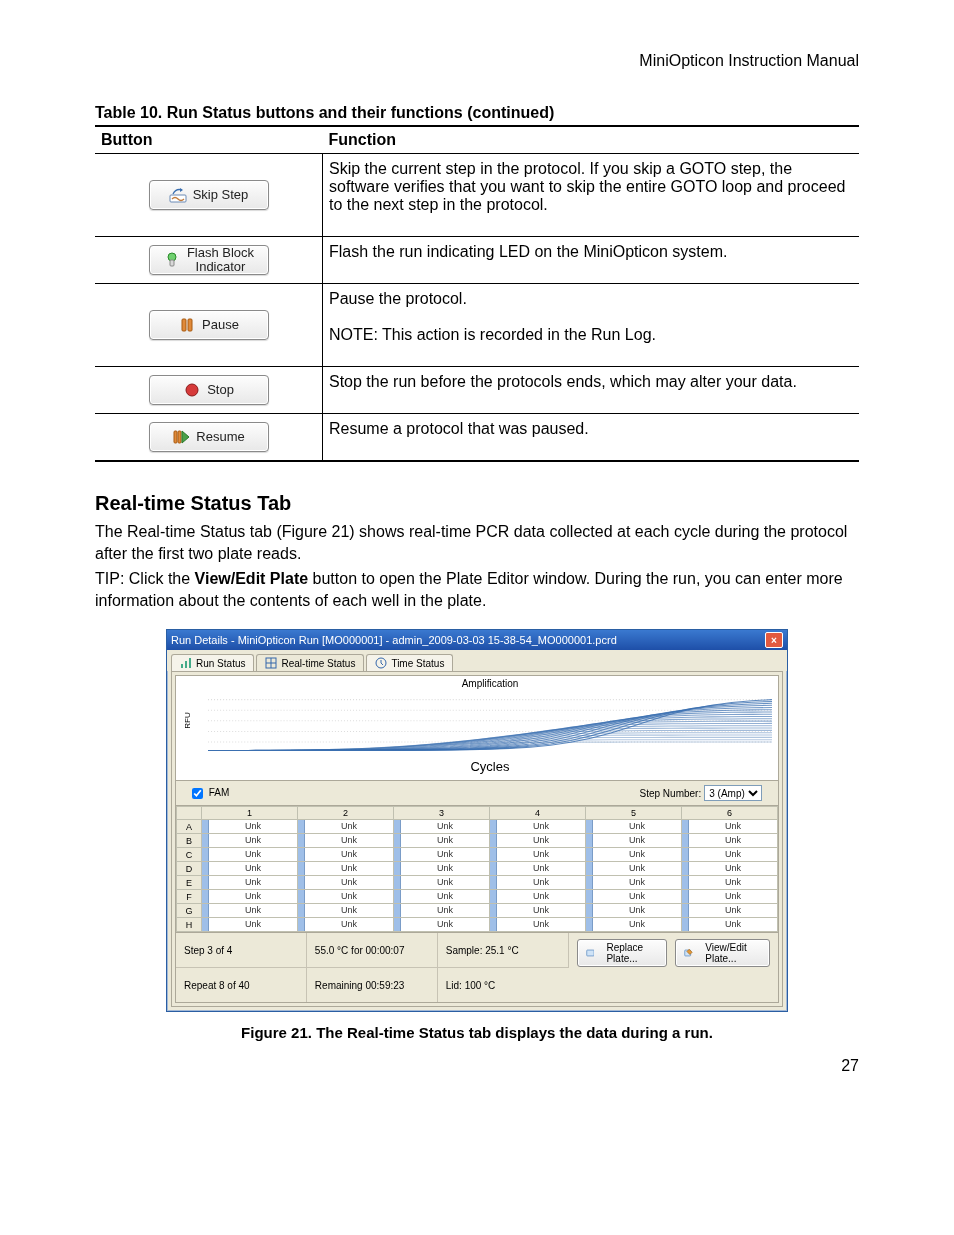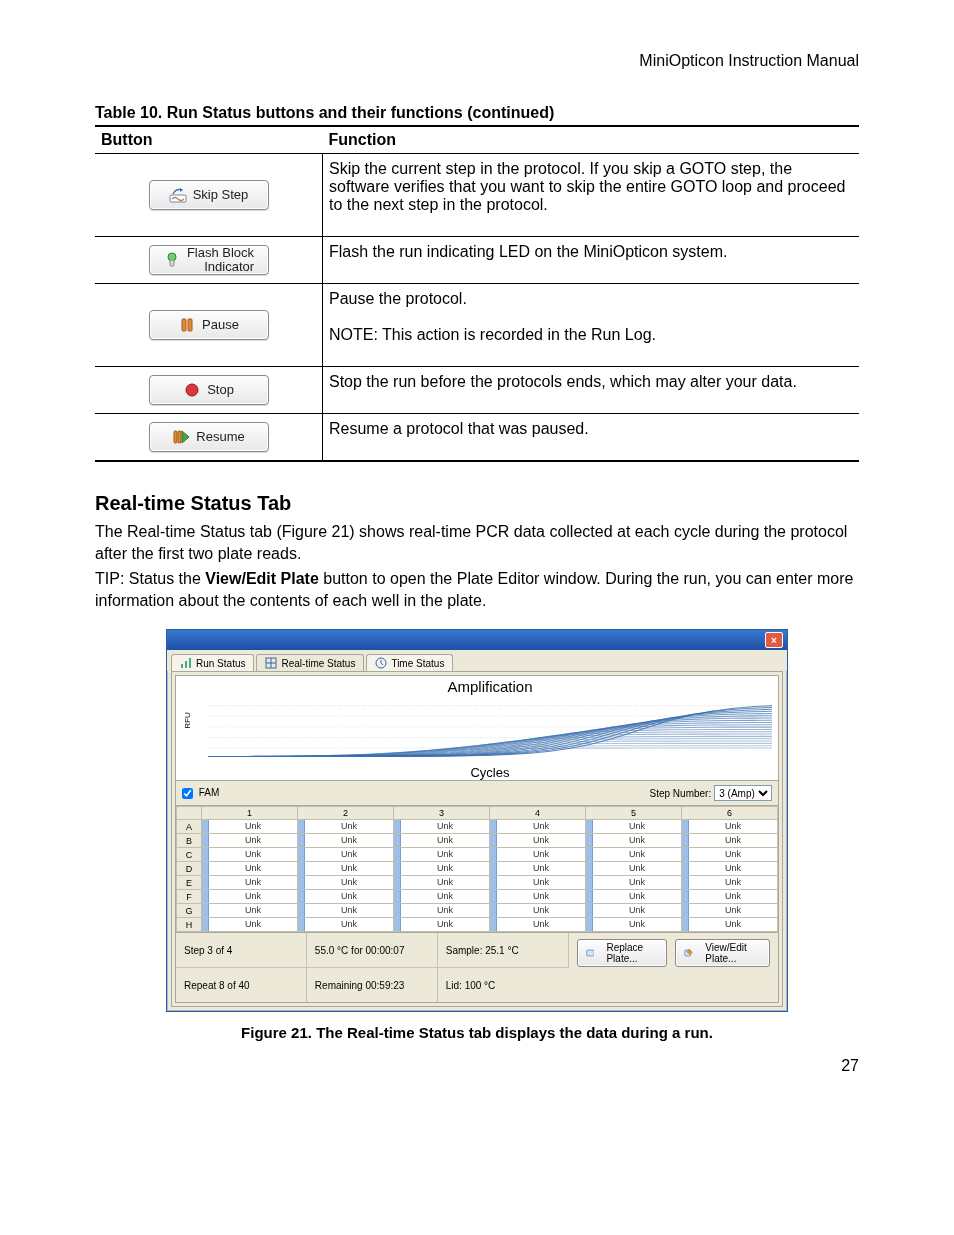--- a/index.html
+++ b/index.html
@@ -61,21 +61,21 @@
     border-radius:4px;
     box-shadow:inset 0 0 0 1px #fff, 0 1px 1px rgba(0,0,0,.15);
     font-family:Tahoma,Arial,sans-serif;
     font-size:13px;
     color:#222;
     padding:4px 12px;
     min-width:120px;
     height:30px;
     box-sizing:border-box;
   }
-  .xp-btn .label{line-height:1.1;text-align:right;}
+  .xp-btn .label{line-height:1.1;text-align:center;}
   .ico{width:18px;height:18px;display:inline-block;flex:none;}
   
   h2.sect{
     font-family:Arial,Helvetica,sans-serif;
     font-weight:bold;
     font-size:20px;
     margin:30px 0 6px 0;
   }
   p.body{
     margin:0 0 4px 0;
@@ -147,33 +147,33 @@
     padding:3px;
   }
   .chartbox{
     background:#fff;
     border:1px solid #aca899;
     height:100px;
     position:relative;
     padding:2px 6px 2px 32px;
   }
   .chartbox .ctitle{
-    text-align:center;font-size:15px;
+    text-align:center;font-size:10px;
   }
   .chartbox svg{width:100%;height:70px;display:block;}
   .chartbox .xlab{text-align:center;font-size:13px;}
   .chartbox .ylab{
     position:absolute;left:3px;top:40px;
     transform:rotate(-90deg);
     font-size:8px;
   }
   .opts{
     display:flex;align-items:center;
     background:#ece9d8;
-    padding:4px 6px;
+    padding:4px 16px;
     border:1px solid #aca899;border-top:none;
     font-size:10px;
   }
   .opts input[type=checkbox]{width:11px;height:11px;margin:0 3px 0 0;vertical-align:middle;}
   .opts .step{margin-left:auto;}
   .opts select{
     font-size:10px;height:16px;border:1px solid #7f9db9;background:#fff;text-align:center;
   }
   .platewrap{
     border:1px solid #aca899;border-top:none;
@@ -322,25 +322,26 @@
         </span>
       </td>
       <td>Resume a protocol that was paused.</td>
     </tr>
   </tbody>
 </table>
 
 <h2 class="sect">Real-time Status Tab</h2>
 <p class="body">The Real-time Status tab (Figure 21) shows real-time PCR data collected at each cycle during the protocol after the first two plate reads.</p>
 <p class="body">
-  <span>TIP: Status the </span><b>View/Edit Plate</b><span> button to open the Plate Editor window. During the run, you can enter more information about the contents of each well in the plate.</span>
+  <span>TIP: Click the </span><b>View/Edit Plate</b><span> button to open the Plate Editor window. During the run, you can enter more information about the contents of each well in the plate.</span>
 </p>
 
 <div class="app-window">
   <div class="titlebar">
+    <span>Run Details - MiniOpticon Run [MO000001] - admin_2009-03-03 15-38-54_MO000001.pcrd</span>
     <span class="x">×</span>
   </div>
   <div class="tabbar">
     <div class="tab">
       <svg viewBox="0 0 12 12">
           <rect x="1" y="7" width="2" height="4" fill="#4a8"></rect>
           <rect x="5" y="4" width="2" height="7" fill="#4a8"></rect>
           <rect x="9" y="1" width="2" height="10" fill="#4a8"></rect>
         </svg>
       <span>Run Status</span>

